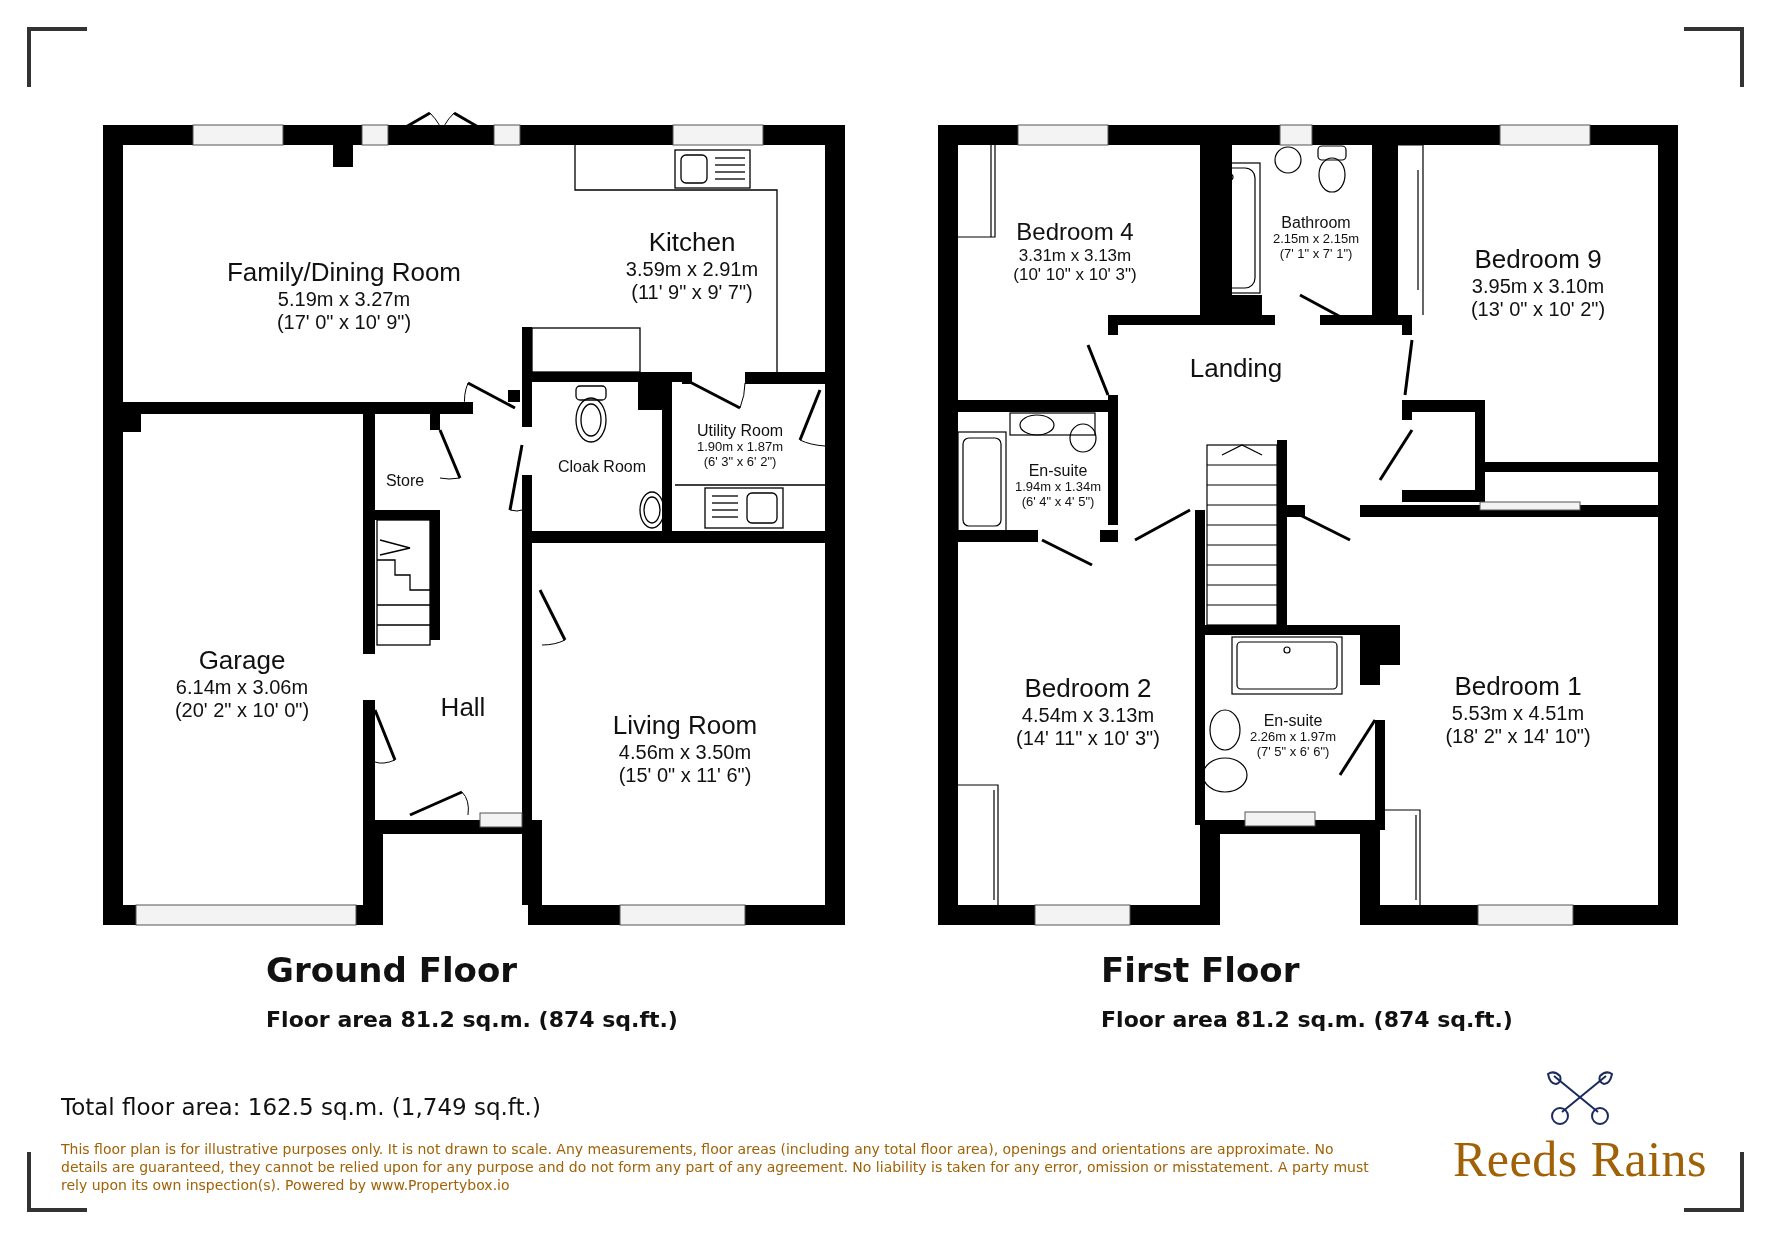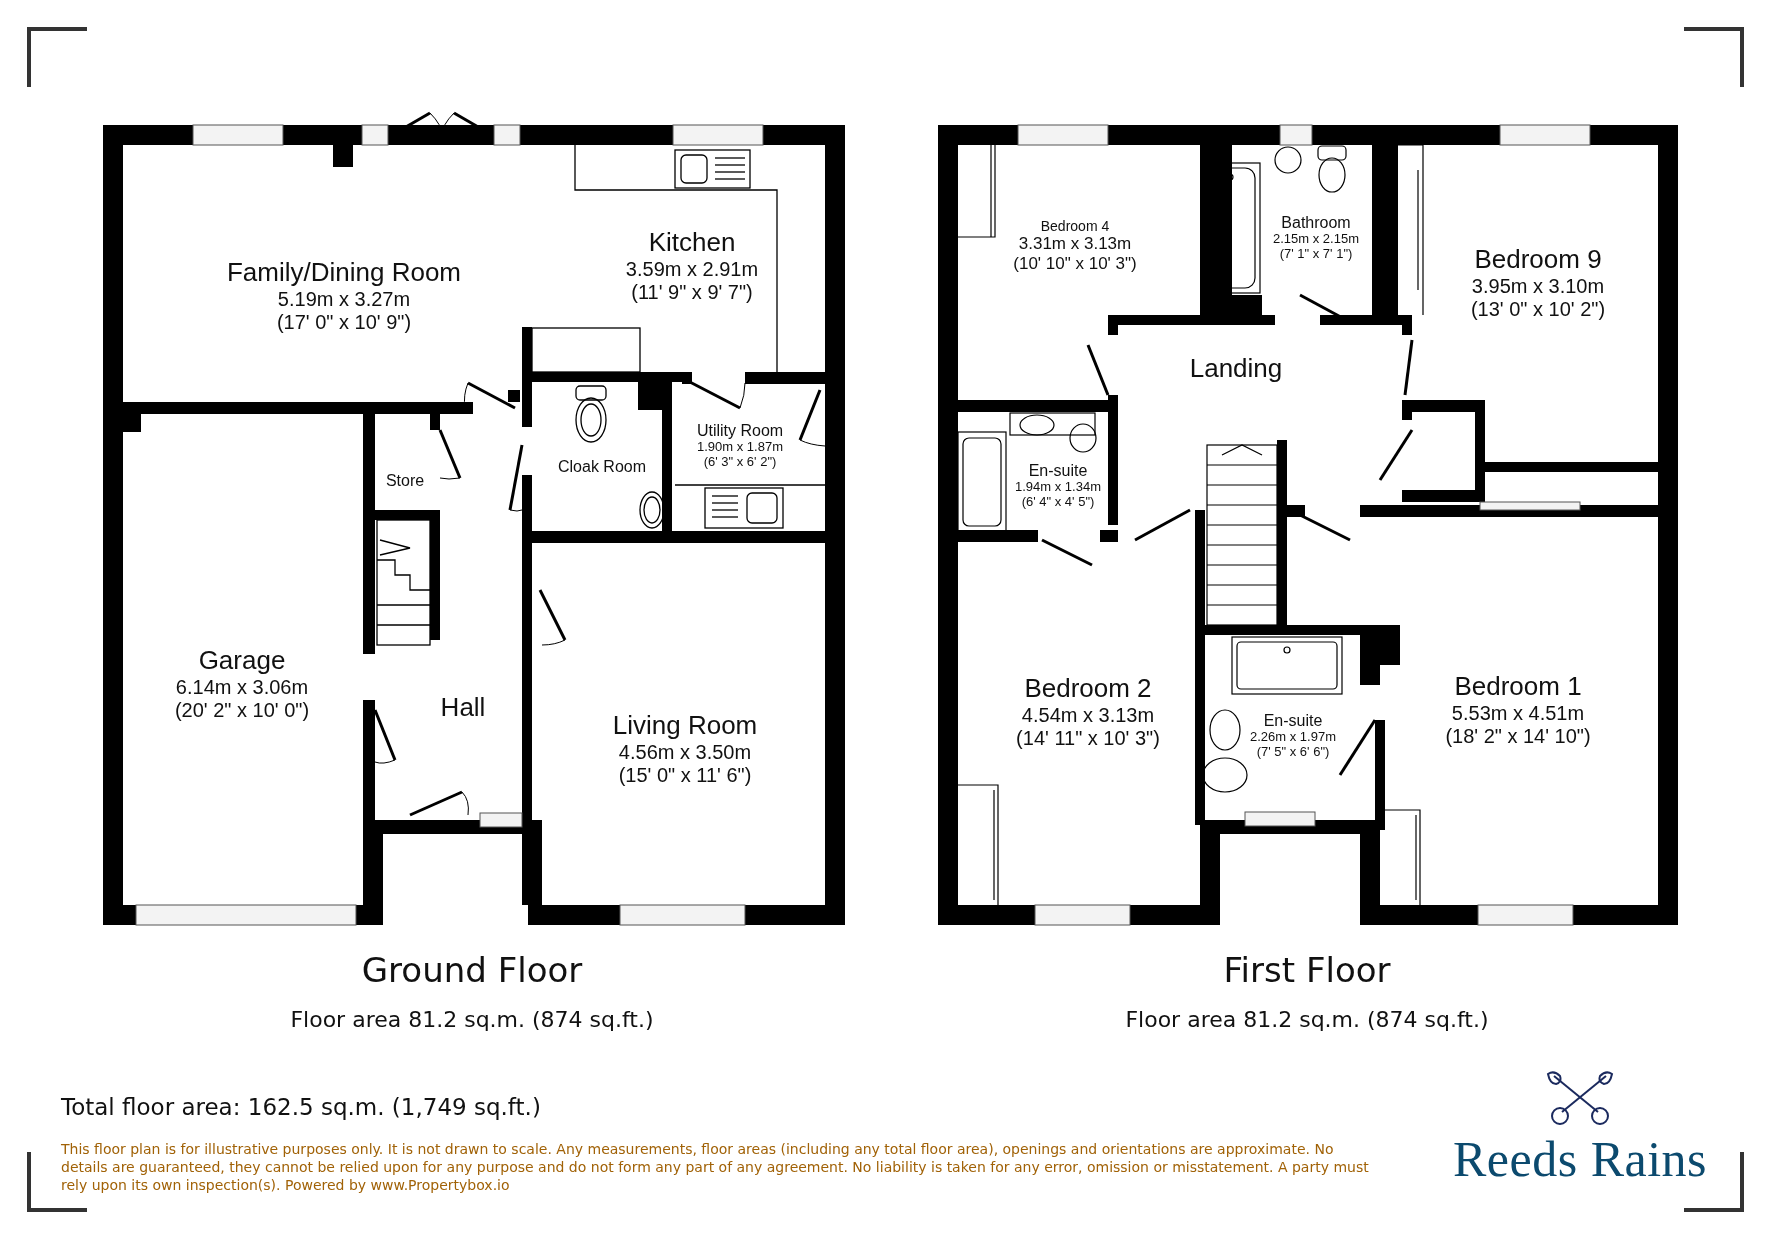--- a/index.html
+++ b/index.html
@@ -8,30 +8,30 @@
   .c-tl { left: 27px; top: 27px; border-left-width: 4px; border-top-width: 4px; }
   .c-tr { right: 27px; top: 27px; border-right-width: 4px; border-top-width: 4px; }
   .c-bl { left: 27px; bottom: 27px; border-left-width: 4px; border-bottom-width: 4px; }
   .c-br { right: 27px; bottom: 27px; border-right-width: 4px; border-bottom-width: 4px; }
   svg.plan { position: absolute; left: 0; top: 0; }
   .room-label { position: absolute; text-align: center; transform: translateX(-50%); line-height: 1.15; white-space: nowrap; }
   .room-label .name { display: block; }
   .room-label .dim { display: block; }
   .lg .name { font-size: 26px; }
   .lg .dim { font-size: 20px; }
-  .md .name { font-size: 14px; }
+  .md .name { font-size: 24px; }
   .md .dim { font-size: 17px; }
   .sm .name { font-size: 16px; }
   .sm .dim { font-size: 13px; }
-  .floor-title { position: absolute; transform: translateX(-50%); text-align: center; font-family: "DejaVu Sans", sans-serif; white-space: nowrap; }
+  .floor-title { position: absolute; transform: translateX(-50%); text-align: left; font-family: "DejaVu Sans", sans-serif; white-space: nowrap; font-weight: bold; }
   .floor-title .t { display: block; font-size: 34px; line-height: 1.2; }
   .floor-title .a { display: block; font-size: 22px; margin-top: 16px; }
   .total { position: absolute; left: 61px; top: 1094px; font-family: "DejaVu Sans", sans-serif; font-size: 23px; }
   .disclaimer { position: absolute; left: 61px; top: 1140px; width: 1310px; font-family: "DejaVu Sans", sans-serif; font-size: 14px; line-height: 18px; color: #a16207; }
-  .brand { position: absolute; left: 1440px; top: 1070px; width: 280px; text-align: center; color: #0c4a6e; }
+  .brand { position: absolute; left: 1440px; top: 1070px; width: 280px; text-align: center; color: #a16207; }
   .brand .name { font-family: "Liberation Serif", serif; font-size: 50px; display: block; margin-top: 4px; letter-spacing: 0.5px; }
 </style>
 </head>
 <body>
 
 <div class="corner c-tl"></div>
 <div class="corner c-tr"></div>
 <div class="corner c-bl"></div>
 <div class="corner c-br"></div>
 

